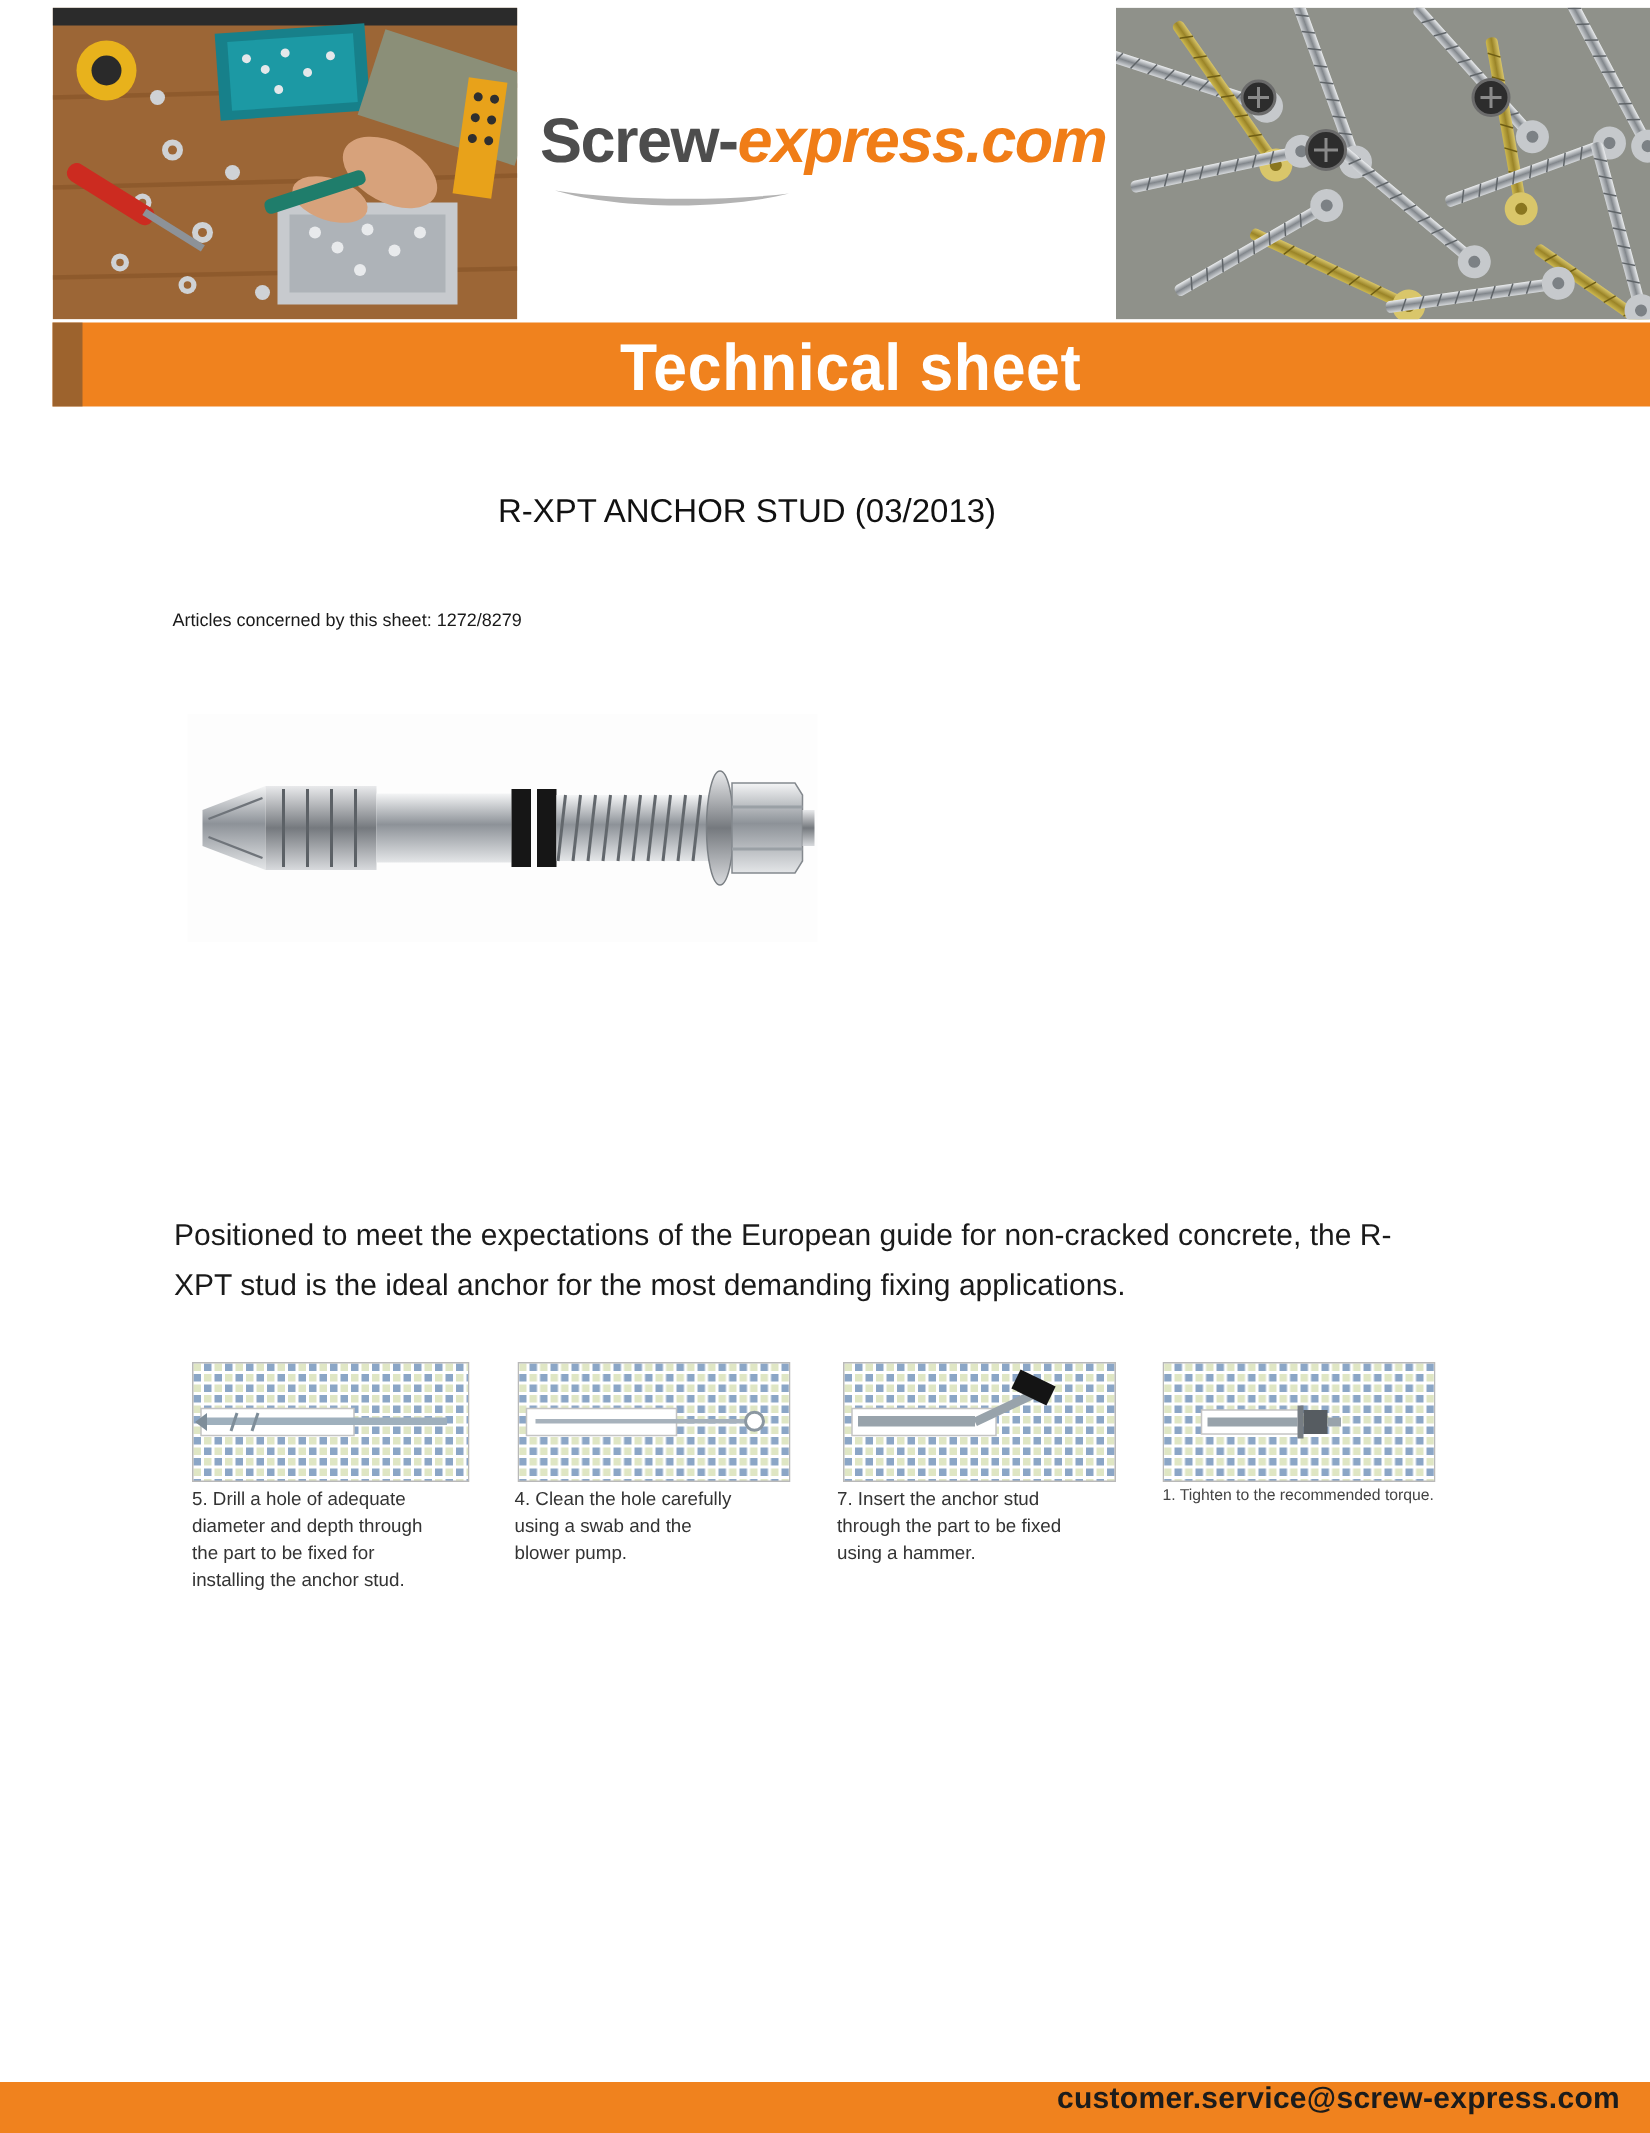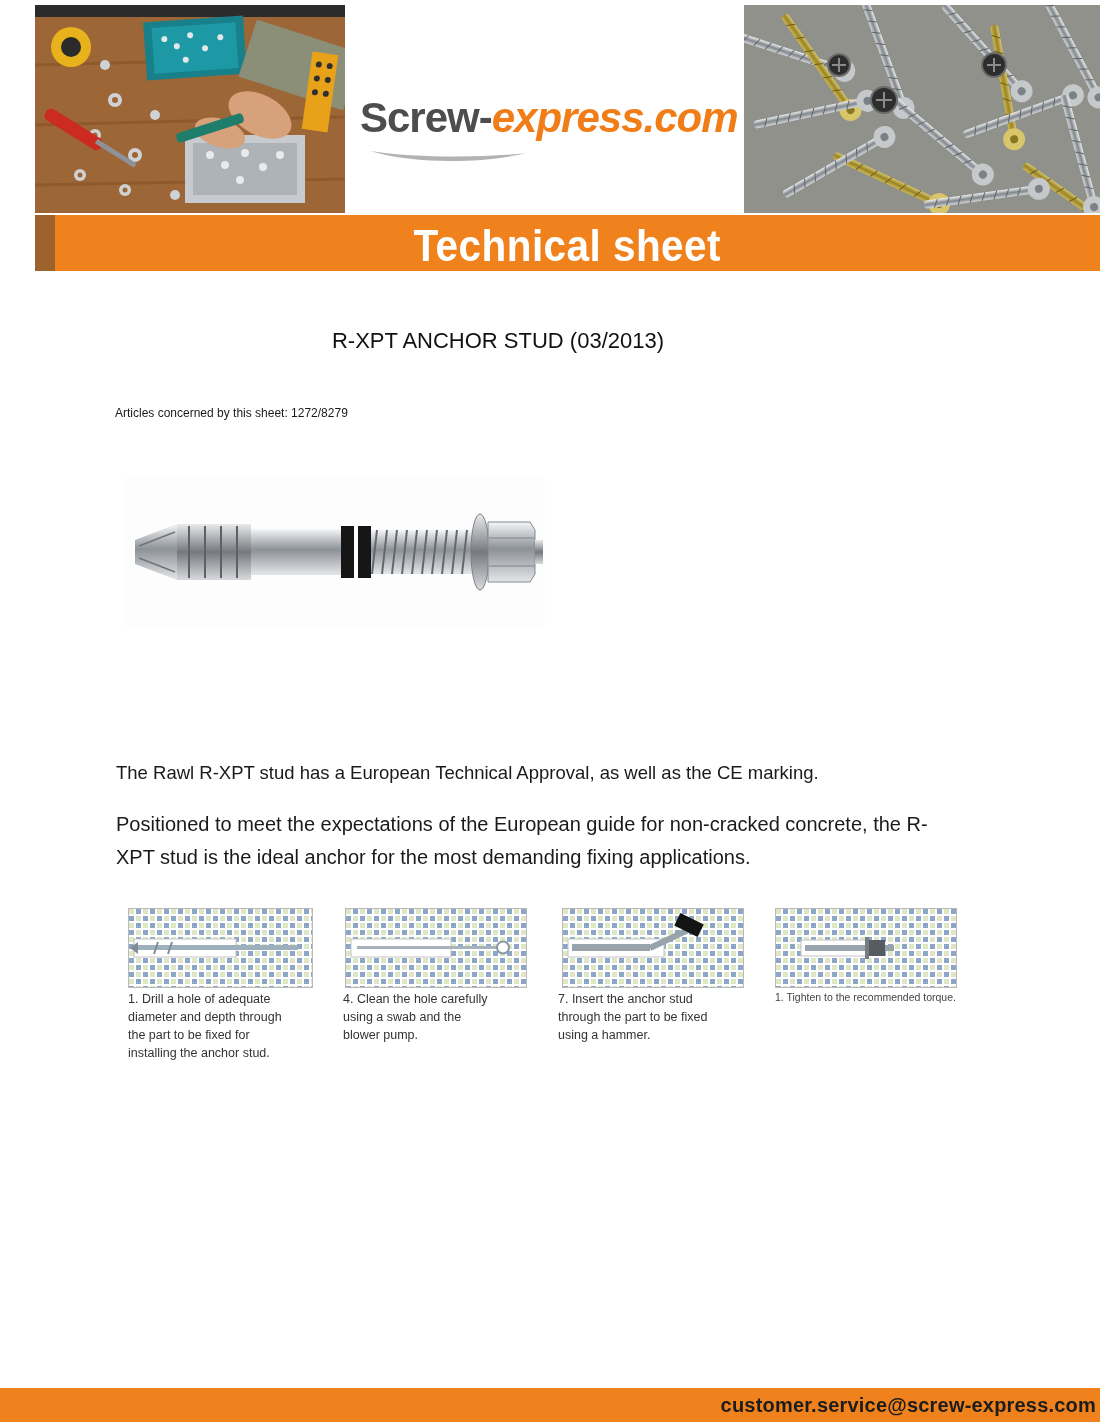--- a/index.html
+++ b/index.html
@@ -6,21 +6,21 @@
   .page{
     position:relative;width:1100px;height:1422px;margin:0 auto;
     background:#ffffff;overflow:hidden;
     font-family:"Liberation Sans", sans-serif;color:#1a1a1a;
   }
   
   .photo{position:absolute;top:5px;height:208px;overflow:hidden;}
   .photo-left{left:35px;width:310px;}
   .photo-right{right:0;width:356px;}
   .logo-wrap{position:absolute;top:70px;left:360px;width:380px;text-align:left;}
-  .logo-line{font-size:42px;font-weight:bold;white-space:nowrap;letter-spacing:-1px;margin-top:24px;}
+  .logo-line{font-size:42px;font-weight:bold;white-space:nowrap;letter-spacing:-1px;}
   .logo-prefix{color:#4d4d4d;}
   .logo-suffix{color:#f07d17;font-style:italic;}
   .logo-swoosh{display:block;margin-top:6px;margin-left:8px;}
   .banner{
     position:absolute;left:35px;right:0;top:215px;height:56px;
     background:#f0821e;display:flex;align-items:flex-end;justify-content:center;
   }
   .banner-dark-edge{position:absolute;left:0;top:0;width:20px;height:56px;background:#5a4a3a;opacity:.55;}
   .banner-title{
     color:#ffffff;font-size:44px;font-weight:bold;letter-spacing:.5px;
@@ -42,21 +42,21 @@
   .step-3-box{left:562px;width:182px;}
   .step-4-box{left:775px;width:182px;}
   .step-caption{position:absolute;top:990px;font-size:12.5px;line-height:1.45;color:#333;}
   .step-caption-1{left:128px;width:158px;}
   .step-caption-2{left:343px;width:150px;}
   .step-caption-3{left:558px;width:160px;}
   .step-caption-4{left:775px;width:210px;font-size:10.5px;color:#444;}
   
   .footer{
     position:absolute;left:0;right:0;bottom:0;height:34px;background:#f0821e;
-    display:flex;align-items:center;justify-content:flex-end;padding-right:4px;box-sizing:border-box;
+    display:flex;align-items:flex-start;justify-content:flex-end;padding-right:20px;box-sizing:border-box;
   }
   .footer-email{font-size:20px;font-weight:bold;color:#1c1c1c;letter-spacing:.2px;text-decoration:none;}
 </style>
 </head>
 <body>
 
 <div class="page">
 
   <div class="photo photo-left">
     <svg width="310" height="208" viewBox="0 0 310 208">
@@ -274,21 +274,20 @@
       <ellipse cx="355" cy="76" rx="9" ry="38" fill="url(#steel2)" stroke="#7a7f84" stroke-width="1"></ellipse>
 
       <polygon points="363,46 405,46 410,54 410,98 405,106 363,106" fill="url(#steel)" stroke="#84898e" stroke-width="1"></polygon>
       <line x1="363" y1="62" x2="410" y2="62" stroke="#9aa0a5" stroke-width="2"></line>
       <line x1="363" y1="90" x2="410" y2="90" stroke="#9aa0a5" stroke-width="2"></line>
 
       <rect x="410" y="64" width="8" height="24" fill="url(#steel2)"></rect>
     </svg>
   </div>
 
-  <p class="para para-2">The Rawl R-XPT stud has a European Technical Approval, as well as the CE marking.</p>
   <p class="para para-3">Positioned to meet the expectations of the European guide for non-cracked concrete, the R-XPT stud is the ideal anchor for the most demanding fixing applications.</p>
 
   <div class="step-box step-1-box">
     <svg width="185" height="80" viewBox="0 0 185 80">
       <defs>
           <pattern id="pat1" width="14" height="14" patternUnits="userSpaceOnUse">
         <rect width="14" height="14" fill="#ffffff"></rect>
         <rect x="1" y="1" width="5" height="5" fill="#dfe6c4"></rect>
             <rect x="8" y="1" width="5" height="5" fill="#8ba6c6"></rect>
         <rect x="1" y="8" width="5" height="5" fill="#8ba6c6"></rect>
@@ -351,21 +350,21 @@
         </defs>
       <rect x="0.5" y="0.5" width="181" height="79" fill="url(#pat4)" stroke="#b9b9b9"></rect>
       <rect x="26" y="32" width="66" height="16" fill="#ffffff" stroke="#c4c4c4"></rect>
       <rect x="30" y="37" width="60" height="6" fill="#98a3ab"></rect>
       <rect x="90" y="29" width="4" height="22" fill="#767d83"></rect>
       <rect x="94" y="32" width="16" height="16" fill="#565c61"></rect>
       <rect x="110" y="37" width="9" height="6" fill="#98a3ab"></rect>
     </svg>
   </div>
 
-  <div class="step-caption step-caption-1">1. Drill a hole of adequate diameter and depth through the part to be fixed for installing the anchor stud.</div>
+  <div class="step-caption step-caption-1">5. Drill a hole of adequate diameter and depth through the part to be fixed for installing the anchor stud.</div>
   <div class="step-caption step-caption-2">4. Clean the hole carefully using a swab and the blower pump.</div>
   <div class="step-caption step-caption-3">7. Insert the anchor stud through the part to be fixed using a hammer.</div>
   <div class="step-caption step-caption-4">1. Tighten to the recommended torque.</div>
 
   <div class="footer">
     <a class="footer-email" href="#">customer.service@screw-express.com</a>
   </div>
 
 </div>
 

